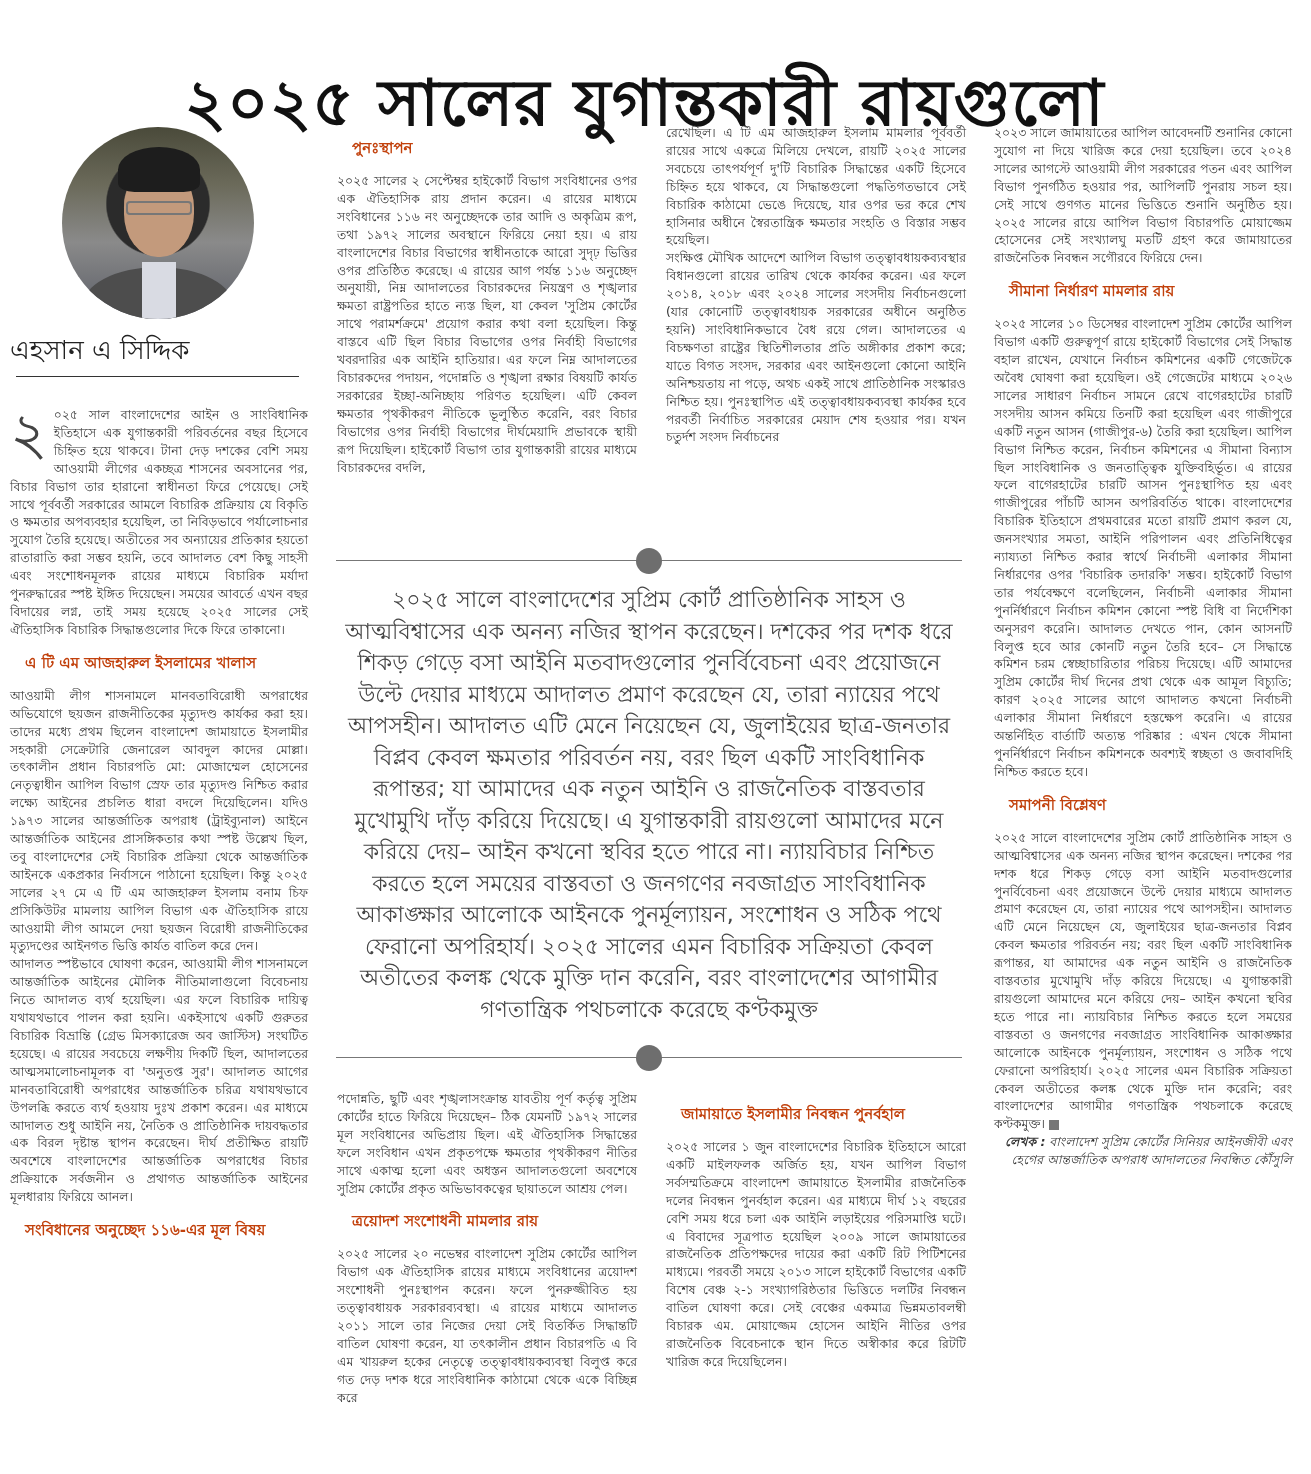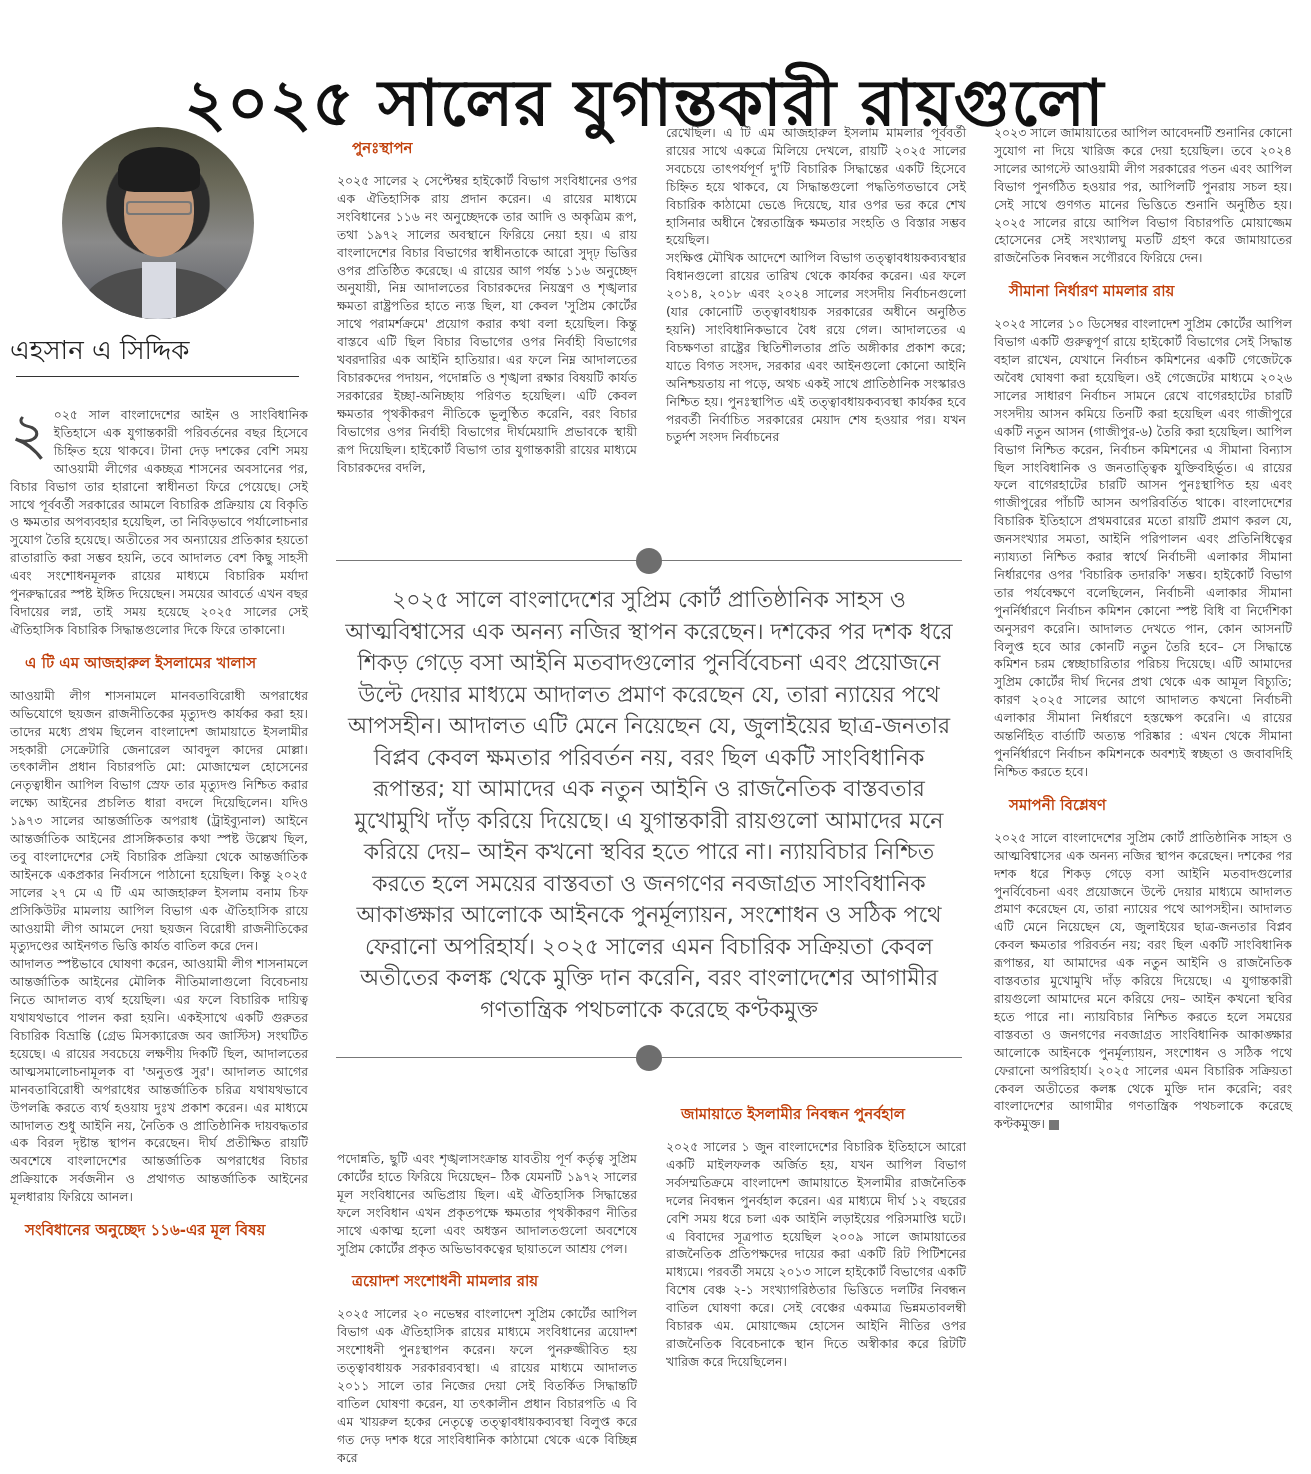--- a/index.html
+++ b/index.html
@@ -65,30 +65,31 @@
   <p>রেখেছিল। এ টি এম আজহারুল ইসলাম মামলার পূর্ববর্তী রায়ের সাথে একত্রে মিলিয়ে দেখলে, রায়টি ২০২৫ সালের সবচেয়ে তাৎপর্যপূর্ণ দু'টি বিচারিক সিদ্ধান্তের একটি হিসেবে চিহ্নিত হয়ে থাকবে, যে সিদ্ধান্তগুলো পদ্ধতিগতভাবে সেই বিচারিক কাঠামো ভেঙে দিয়েছে, যার ওপর ভর করে শেখ হাসিনার অধীনে স্বৈরতান্ত্রিক ক্ষমতার সংহতি ও বিস্তার সম্ভব হয়েছিল।</p>
   <p>সংক্ষিপ্ত মৌখিক আদেশে আপিল বিভাগ তত্ত্বাবধায়কব্যবস্থার বিধানগুলো রায়ের তারিখ থেকে কার্যকর করেন। এর ফলে ২০১৪, ২০১৮ এবং ২০২৪ সালের সংসদীয় নির্বাচনগুলো (যার কোনোটি তত্ত্বাবধায়ক সরকারের অধীনে অনুষ্ঠিত হয়নি) সাংবিধানিকভাবে বৈধ রয়ে গেল। আদালতের এ বিচক্ষণতা রাষ্ট্রের স্থিতিশীলতার প্রতি অঙ্গীকার প্রকাশ করে; যাতে বিগত সংসদ, সরকার এবং আইনগুলো কোনো আইনি অনিশ্চয়তায় না পড়ে, অথচ একই সাথে প্রাতিষ্ঠানিক সংস্কারও নিশ্চিত হয়। পুনঃস্থাপিত এই তত্ত্বাবধায়কব্যবস্থা কার্যকর হবে পরবর্তী নির্বাচিত সরকারের মেয়াদ শেষ হওয়ার পর। যখন চতুর্দশ সংসদ নির্বাচনের</p>
 </div>
 
 <div class="divider" style="top:560px;"></div>
 <div class="dot" style="left:636px; top:548px;"></div>
 <div class="pullquote">২০২৫ সালে বাংলাদেশের সুপ্রিম কোর্ট প্রাতিষ্ঠানিক সাহস ও আত্মবিশ্বাসের এক অনন্য নজির স্থাপন করেছেন। দশকের পর দশক ধরে শিকড় গেড়ে বসা আইনি মতবাদগুলোর পুনর্বিবেচনা এবং প্রয়োজনে উল্টে দেয়ার মাধ্যমে আদালত প্রমাণ করেছেন যে, তারা ন্যায়ের পথে আপসহীন। আদালত এটি মেনে নিয়েছেন যে, জুলাইয়ের ছাত্র-জনতার বিপ্লব কেবল ক্ষমতার পরিবর্তন নয়, বরং ছিল একটি সাংবিধানিক রূপান্তর; যা আমাদের এক নতুন আইনি ও রাজনৈতিক বাস্তবতার মুখোমুখি দাঁড় করিয়ে দিয়েছে। এ যুগান্তকারী রায়গুলো আমাদের মনে করিয়ে দেয়– আইন কখনো স্থবির হতে পারে না। ন্যায়বিচার নিশ্চিত করতে হলে সময়ের বাস্তবতা ও জনগণের নবজাগ্রত সাংবিধানিক আকাঙ্ক্ষার আলোকে আইনকে পুনর্মূল্যায়ন, সংশোধন ও সঠিক পথে ফেরানো অপরিহার্য। ২০২৫ সালের এমন বিচারিক সক্রিয়তা কেবল অতীতের কলঙ্ক থেকে মুক্তি দান করেনি, বরং বাংলাদেশের আগামীর গণতান্ত্রিক পথচলাকে করেছে কণ্টকমুক্ত</div>
 <div class="divider" style="top:1057px;"></div>
 <div class="dot" style="left:636px; top:1045px;"></div>
 
-<div class="col c2" style="top:1150px;">
+<div class="col c2" style="top:1090px;">
   <p>পদোন্নতি, ছুটি এবং শৃঙ্খলাসংক্রান্ত যাবতীয় পূর্ণ কর্তৃত্ব সুপ্রিম কোর্টের হাতে ফিরিয়ে দিয়েছেন– ঠিক যেমনটি ১৯৭২ সালের মূল সংবিধানের অভিপ্রায় ছিল। এই ঐতিহাসিক সিদ্ধান্তের ফলে সংবিধান এখন প্রকৃতপক্ষে ক্ষমতার পৃথকীকরণ নীতির সাথে একাত্ম হলো এবং অধস্তন আদালতগুলো অবশেষে সুপ্রিম কোর্টের প্রকৃত অভিভাবকত্বের ছায়াতলে আশ্রয় পেল।</p>
   <h3>ত্রয়োদশ সংশোধনী মামলার রায়</h3>
   <p>২০২৫ সালের ২০ নভেম্বর বাংলাদেশ সুপ্রিম কোর্টের আপিল বিভাগ এক ঐতিহাসিক রায়ের মাধ্যমে সংবিধানের ত্রয়োদশ সংশোধনী পুনঃস্থাপন করেন। ফলে পুনরুজ্জীবিত হয় তত্ত্বাবধায়ক সরকারব্যবস্থা। এ রায়ের মাধ্যমে আদালত ২০১১ সালে তার নিজের দেয়া সেই বিতর্কিত সিদ্ধান্তটি বাতিল ঘোষণা করেন, যা তৎকালীন প্রধান বিচারপতি এ বি এম খায়রুল হকের নেতৃত্বে তত্ত্বাবধায়কব্যবস্থা বিলুপ্ত করে গত দেড় দশক ধরে সাংবিধানিক কাঠামো থেকে একে বিচ্ছিন্ন করে</p>
 </div>
 
 <div class="col c3" style="top:1090px;">
   <h3>জামায়াতে ইসলামীর নিবন্ধন পুনর্বহাল</h3>
   <p>২০২৫ সালের ১ জুন বাংলাদেশের বিচারিক ইতিহাসে আরো একটি মাইলফলক অর্জিত হয়, যখন আপিল বিভাগ সর্বসম্মতিক্রমে বাংলাদেশ জামায়াতে ইসলামীর রাজনৈতিক দলের নিবন্ধন পুনর্বহাল করেন। এর মাধ্যমে দীর্ঘ ১২ বছরের বেশি সময় ধরে চলা এক আইনি লড়াইয়ের পরিসমাপ্তি ঘটে। এ বিবাদের সূত্রপাত হয়েছিল ২০০৯ সালে জামায়াতের রাজনৈতিক প্রতিপক্ষদের দায়ের করা একটি রিট পিটিশনের মাধ্যমে। পরবর্তী সময়ে ২০১৩ সালে হাইকোর্ট বিভাগের একটি বিশেষ বেঞ্চ ২-১ সংখ্যাগরিষ্ঠতার ভিত্তিতে দলটির নিবন্ধন বাতিল ঘোষণা করে। সেই বেঞ্চের একমাত্র ভিন্নমতাবলম্বী বিচারক এম. মোয়াজ্জেম হোসেন আইনি নীতির ওপর রাজনৈতিক বিবেচনাকে স্থান দিতে অস্বীকার করে রিটটি খারিজ করে দিয়েছিলেন।</p>
 </div>
 
 <div class="col c4" style="top:124px;">
   <p>২০২৩ সালে জামায়াতের আপিল আবেদনটি শুনানির কোনো সুযোগ না দিয়ে খারিজ করে দেয়া হয়েছিল। তবে ২০২৪ সালের আগস্টে আওয়ামী লীগ সরকারের পতন এবং আপিল বিভাগ পুনর্গঠিত হওয়ার পর, আপিলটি পুনরায় সচল হয়। সেই সাথে গুণগত মানের ভিত্তিতে শুনানি অনুষ্ঠিত হয়। ২০২৫ সালের রায়ে আপিল বিভাগ বিচারপতি মোয়াজ্জেম হোসেনের সেই সংখ্যালঘু মতটি গ্রহণ করে জামায়াতের রাজনৈতিক নিবন্ধন সগৌরবে ফিরিয়ে দেন।</p>
   <h3>সীমানা নির্ধারণ মামলার রায়</h3>
   <p>২০২৫ সালের ১০ ডিসেম্বর বাংলাদেশ সুপ্রিম কোর্টের আপিল বিভাগ একটি গুরুত্বপূর্ণ রায়ে হাইকোর্ট বিভাগের সেই সিদ্ধান্ত বহাল রাখেন, যেখানে নির্বাচন কমিশনের একটি গেজেটকে অবৈধ ঘোষণা করা হয়েছিল। ওই গেজেটের মাধ্যমে ২০২৬ সালের সাধারণ নির্বাচন সামনে রেখে বাগেরহাটের চারটি সংসদীয় আসন কমিয়ে তিনটি করা হয়েছিল এবং গাজীপুরে একটি নতুন আসন (গাজীপুর-৬) তৈরি করা হয়েছিল। আপিল বিভাগ নিশ্চিত করেন, নির্বাচন কমিশনের এ সীমানা বিন্যাস ছিল সাংবিধানিক ও জনতাত্ত্বিক যুক্তিবহির্ভূত। এ রায়ের ফলে বাগেরহাটের চারটি আসন পুনঃস্থাপিত হয় এবং গাজীপুরের পাঁচটি আসন অপরিবর্তিত থাকে। বাংলাদেশের বিচারিক ইতিহাসে প্রথমবারের মতো রায়টি প্রমাণ করল যে, জনসংখ্যার সমতা, আইনি পরিপালন এবং প্রতিনিধিত্বের ন্যায্যতা নিশ্চিত করার স্বার্থে নির্বাচনী এলাকার সীমানা নির্ধারণের ওপর 'বিচারিক তদারকি' সম্ভব। হাইকোর্ট বিভাগ তার পর্যবেক্ষণে বলেছিলেন, নির্বাচনী এলাকার সীমানা পুনর্নির্ধারণে নির্বাচন কমিশন কোনো স্পষ্ট বিধি বা নির্দেশিকা অনুসরণ করেনি। আদালত দেখতে পান, কোন আসনটি বিলুপ্ত হবে আর কোনটি নতুন তৈরি হবে– সে সিদ্ধান্তে কমিশন চরম স্বেচ্ছাচারিতার পরিচয় দিয়েছে। এটি আমাদের সুপ্রিম কোর্টের দীর্ঘ দিনের প্রথা থেকে এক আমূল বিচ্যুতি; কারণ ২০২৫ সালের আগে আদালত কখনো নির্বাচনী এলাকার সীমানা নির্ধারণে হস্তক্ষেপ করেনি। এ রায়ের অন্তর্নিহিত বার্তাটি অত্যন্ত পরিষ্কার : এখন থেকে সীমানা পুনর্নির্ধারণে নির্বাচন কমিশনকে অবশ্যই স্বচ্ছতা ও জবাবদিহি নিশ্চিত করতে হবে।</p>
   <h3>সমাপনী বিশ্লেষণ</h3>
   <p><span>২০২৫ সালে বাংলাদেশের সুপ্রিম কোর্ট প্রাতিষ্ঠানিক সাহস ও আত্মবিশ্বাসের এক অনন্য নজির স্থাপন করেছেন। দশকের পর দশক ধরে শিকড় গেড়ে বসা আইনি মতবাদগুলোর পুনর্বিবেচনা এবং প্রয়োজনে উল্টে দেয়ার মাধ্যমে আদালত প্রমাণ করেছেন যে, তারা ন্যায়ের পথে আপসহীন। আদালত এটি মেনে নিয়েছেন যে, জুলাইয়ের ছাত্র-জনতার বিপ্লব কেবল ক্ষমতার পরিবর্তন নয়; বরং ছিল একটি সাংবিধানিক রূপান্তর, যা আমাদের এক নতুন আইনি ও রাজনৈতিক বাস্তবতার মুখোমুখি দাঁড় করিয়ে দিয়েছে। এ যুগান্তকারী রায়গুলো আমাদের মনে করিয়ে দেয়– আইন কখনো স্থবির হতে পারে না। ন্যায়বিচার নিশ্চিত করতে হলে সময়ের বাস্তবতা ও জনগণের নবজাগ্রত সাংবিধানিক আকাঙ্ক্ষার আলোকে আইনকে পুনর্মূল্যায়ন, সংশোধন ও সঠিক পথে ফেরানো অপরিহার্য। ২০২৫ সালের এমন বিচারিক সক্রিয়তা কেবল অতীতের কলঙ্ক থেকে মুক্তি দান করেনি; বরং বাংলাদেশের আগামীর গণতান্ত্রিক পথচলাকে করেছে কণ্টকমুক্ত।</span><span class="endmark"></span></p>
+  <p class="sign-off"><b>লেখক :</b> <span>বাংলাদেশ সুপ্রিম কোর্টের সিনিয়র আইনজীবী এবং হেগের আন্তর্জাতিক অপরাধ আদালতের নিবন্ধিত কৌঁসুলি</span></p>
 </div>
 
 </body></html>

